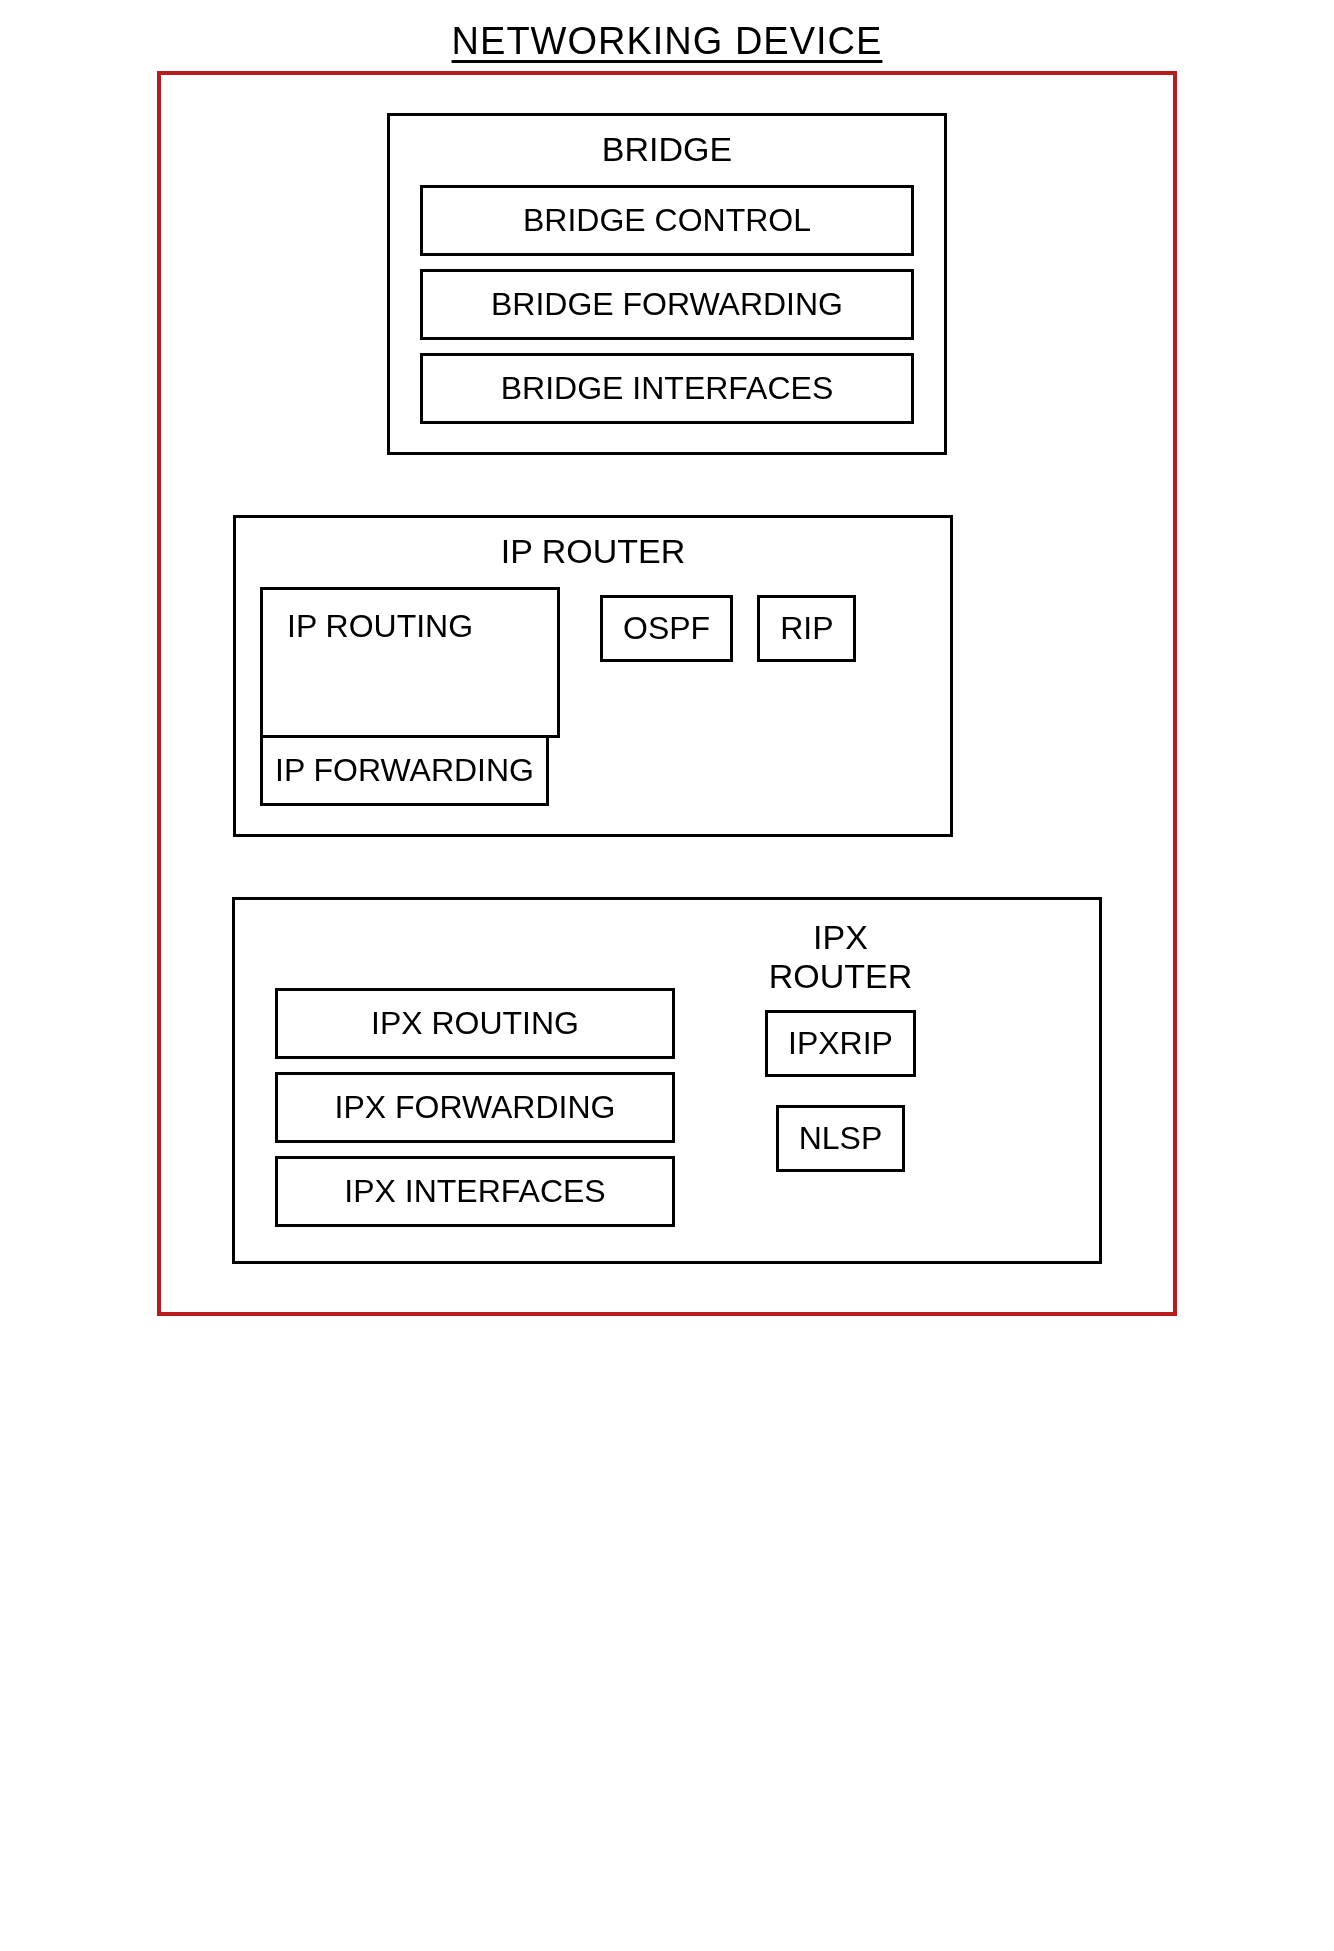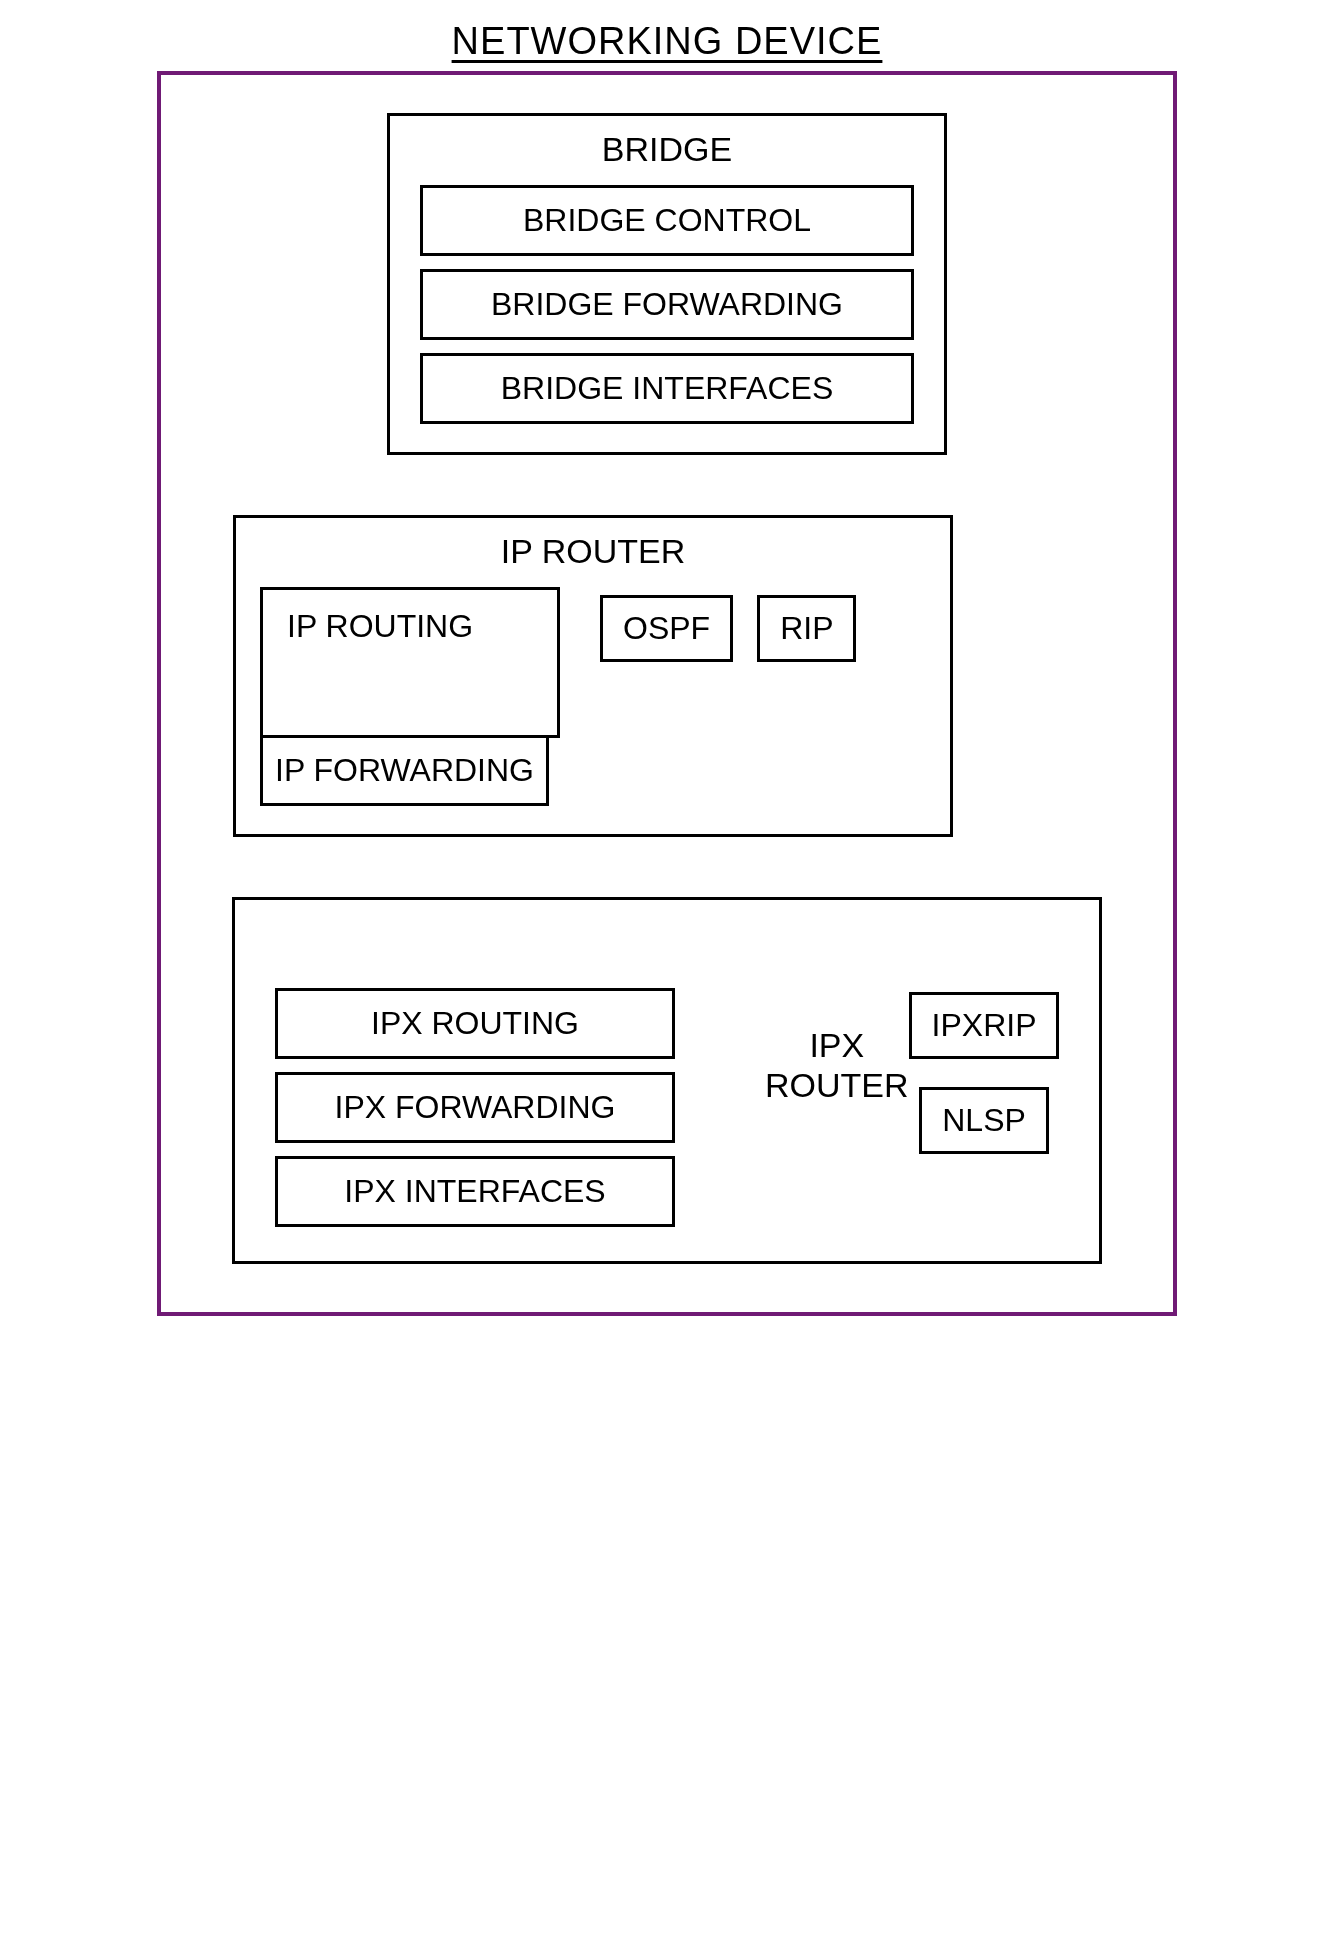--- a/index.html
+++ b/index.html
@@ -17,21 +17,21 @@
     }
     .page-title {
       font-size: 38px;
       font-weight: normal;
       letter-spacing: 1px;
       margin-bottom: 8px;
       text-decoration: underline;
       text-underline-offset: 6px;
     }
     .outer-box {
-      border: 4px solid #701a75;
+      border: 4px solid #b91c1c;
       width: 1020px;
       padding: 38px 60px 48px 60px;
       display: flex;
       flex-direction: column;
       gap: 60px;
     }
     .module {
       border: 3px solid #000;
       padding: 14px 30px 28px 30px;
     }
@@ -116,21 +116,21 @@
       gap: 90px;
     }
     .ipx-left {
       display: flex;
       flex-direction: column;
       margin-top: 70px;
       width: 400px;
     }
     .ipx-right {
       display: flex;
-      flex-direction: row;
+      flex-direction: column;
       align-items: center;
     }
     .ipx-title {
       font-size: 34px;
       text-align: center;
       line-height: 1.15;
       margin-bottom: 14px;
     }
     .ipx-proto-stack {
       display: flex;

